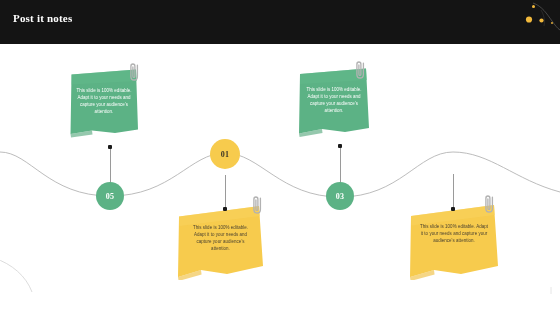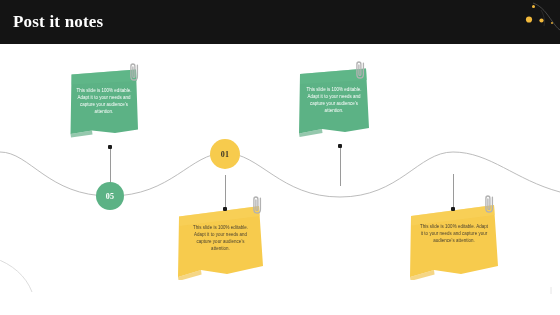--- a/index.html
+++ b/index.html
@@ -30,21 +30,21 @@
     height: 44px;
     background: #141414;
     overflow: hidden;
   }
   #header-title {
     position: absolute;
     left: 13px;
     top: 12px;
     font-family: "Liberation Serif", serif;
     font-weight: bold;
-    font-size: 17px;
+    font-size: 11px;
     letter-spacing: .2px;
     color: #ffffff;
     white-space: nowrap;
   }
   #header-deco {
     position: absolute;
     right: 0;
     top: 0;
     width: 60px;
     height: 44px;
@@ -212,15 +212,18 @@
   <div class="pin-head" style="left:451px; top:207px;"></div>
 
   <div class="step-circle circle-green" style="left:96px; top:182px; width:28px; height:28px;">
     <span>05</span>
   </div>
 
   <div class="step-circle circle-yellow" style="left:210px; top:139px; width:30px; height:30px;">
     <span>01</span>
   </div>
 
+  <div class="step-circle circle-green" style="left:326px; top:182px; width:28px; height:28px;">
+    <span>03</span>
+  </div>
 
 
 </div>
 
 </body></html>

